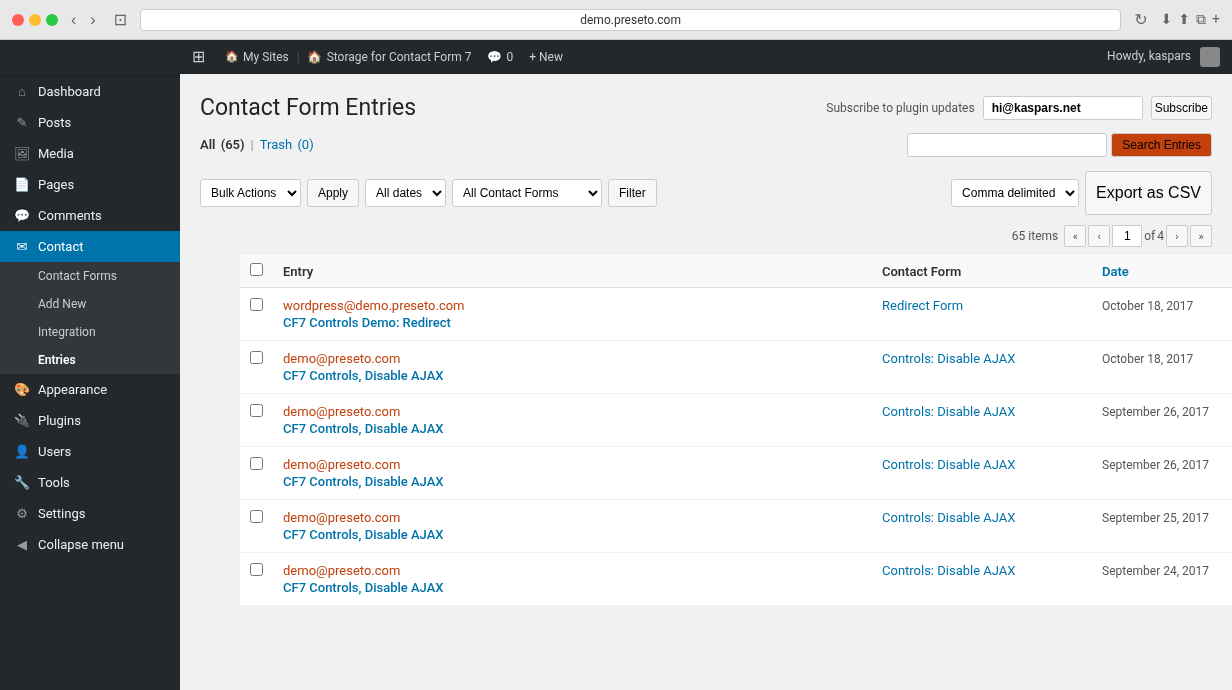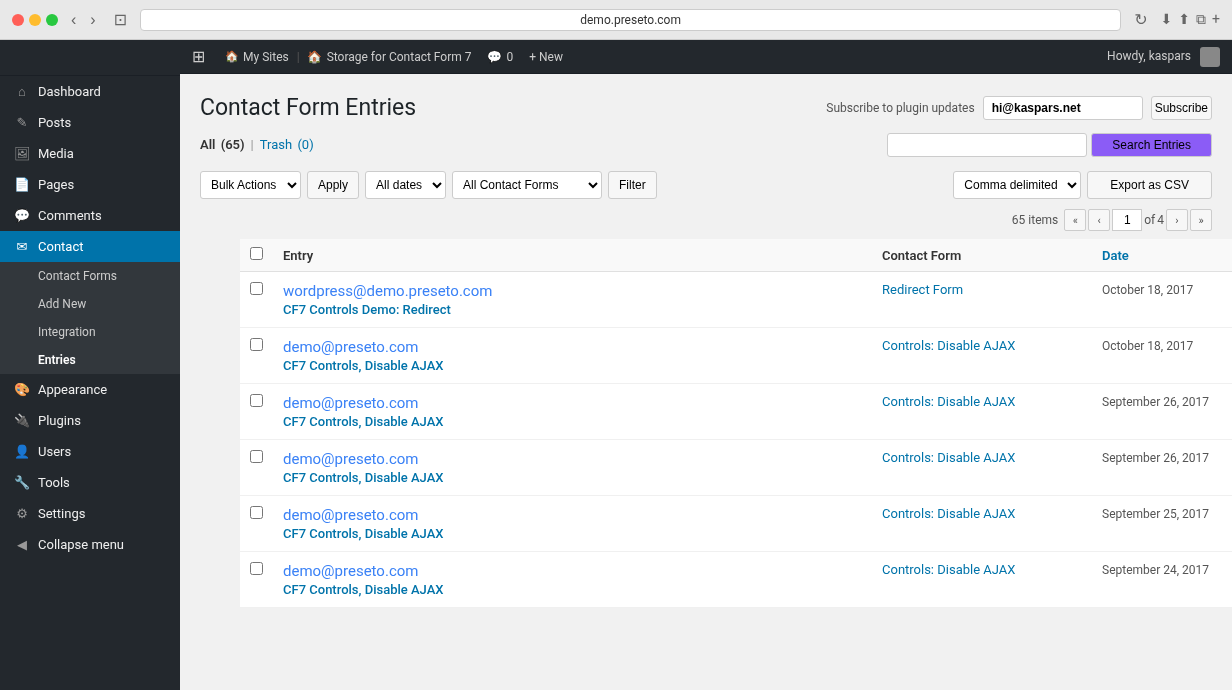--- a/index.html
+++ b/index.html
@@ -59,42 +59,42 @@
     .tab-link.active { color: #333; font-weight: 600; }
     .tab-sep { color: #999; margin: 0 6px; }
 
     .toolbar { display: flex; align-items: center; gap: 6px; margin-bottom: 10px; }
     .toolbar-select { padding: 3px 6px; border: 1px solid #ccc; border-radius: 3px; font-size: 12px; background: white; height: 28px; }
     .toolbar-btn { background: #f7f7f7; border: 1px solid #ccc; padding: 3px 10px; font-size: 12px; border-radius: 3px; cursor: pointer; height: 28px; }
     .toolbar-spacer { flex: 1; }
 
     .search-bar { display: flex; align-items: center; gap: 4px; margin-bottom: 6px; justify-content: flex-end; }
     .search-input { padding: 4px 8px; border: 1px solid #ccc; border-radius: 3px; font-size: 12px; width: 200px; background: white; }
-    .search-btn { background: #8b5cf6; border: 1px solid #ccc; padding: 4px 20px; font-size: 12px; border-radius: 3px; cursor: pointer; }
+    .search-btn { background: #c2410c; border: 1px solid #ccc; padding: 4px 10px; font-size: 12px; border-radius: 3px; cursor: pointer; }
 
     .table-info { display: flex; align-items: center; justify-content: flex-end; gap: 6px; font-size: 12px; color: #555; margin-bottom: 8px; }
     .pagination { display: flex; align-items: center; gap: 2px; }
     .page-btn { background: #f7f7f7; border: 1px solid #ccc; width: 22px; height: 22px; display: flex; align-items: center; justify-content: center; cursor: pointer; font-size: 11px; border-radius: 2px; }
     .page-input { width: 30px; height: 22px; border: 1px solid #ccc; text-align: center; font-size: 12px; }
     .page-of { font-size: 12px; }
 
     
     .entries-table { width: 100%; border-collapse: collapse; background: white; font-size: 13px; margin-left: 40px; }
     .entries-table th { background: #f9f9f9; border-bottom: 1px solid #e0e0e0; padding: 8px 10px; text-align: left; font-weight: 600; font-size: 13px; color: #333; }
     .entries-table th.date-col { color: #0073aa; cursor: pointer; }
     .entries-table td { padding: 10px 10px; border-bottom: 1px solid #f0f0f0; vertical-align: top; }
-    .entry-email { color: #3b82f6; font-size: 15px; margin-bottom: 2px; }
+    .entry-email { color: #c2410c; font-size: 13px; margin-bottom: 2px; }
     .entry-link { color: #0073aa; text-decoration: none; font-size: 13px; font-weight: 500; }
     .contact-form-link { color: #0073aa; text-decoration: none; }
     .date-text { color: #555; font-size: 12px; }
     .cb-col { width: 30px; }
     .entry-col { }
     .cf-col { width: 220px; }
     .date-col-th { width: 160px; }
-    .export-btn { background: #f7f7f7; border: 1px solid #ccc; padding: 3px 22px; font-size: 12px; border-radius: 3px; cursor: pointer; height: 28px; white-space: nowrap; }
+    .export-btn { background: #f7f7f7; border: 1px solid #ccc; padding: 3px 10px; font-size: 16px; border-radius: 3px; cursor: pointer; height: 44px; white-space: nowrap; }
   </style>
 </head>
 <body>
 
 <div class="browser-chrome">
   <div class="browser-dots">
     <div class="browser-dot dot-red"></div>
     <div class="browser-dot dot-yellow"></div>
     <div class="browser-dot dot-green"></div>
   </div>

